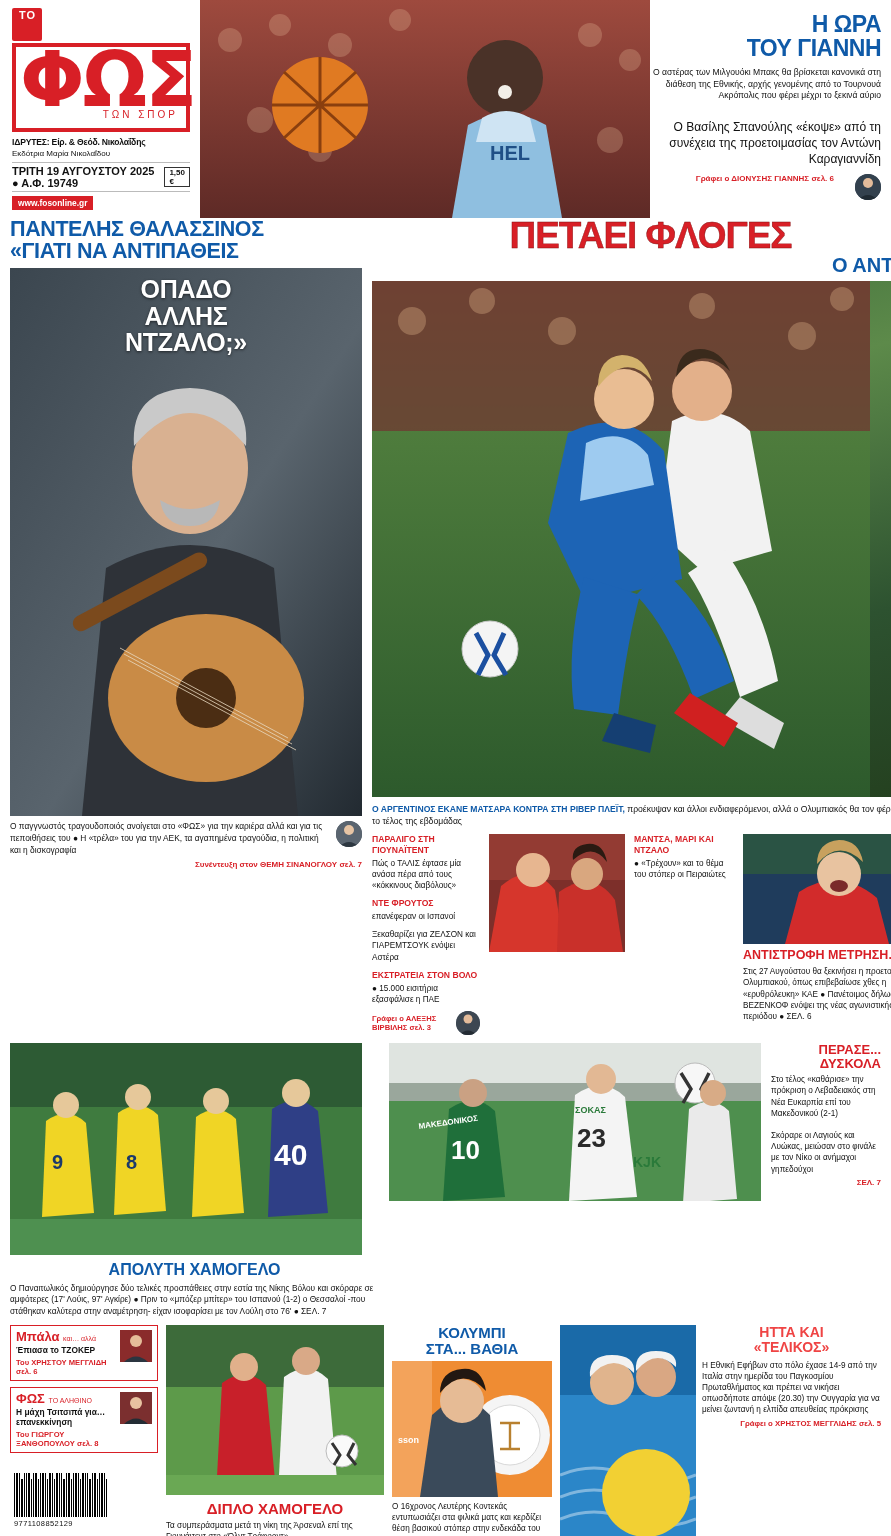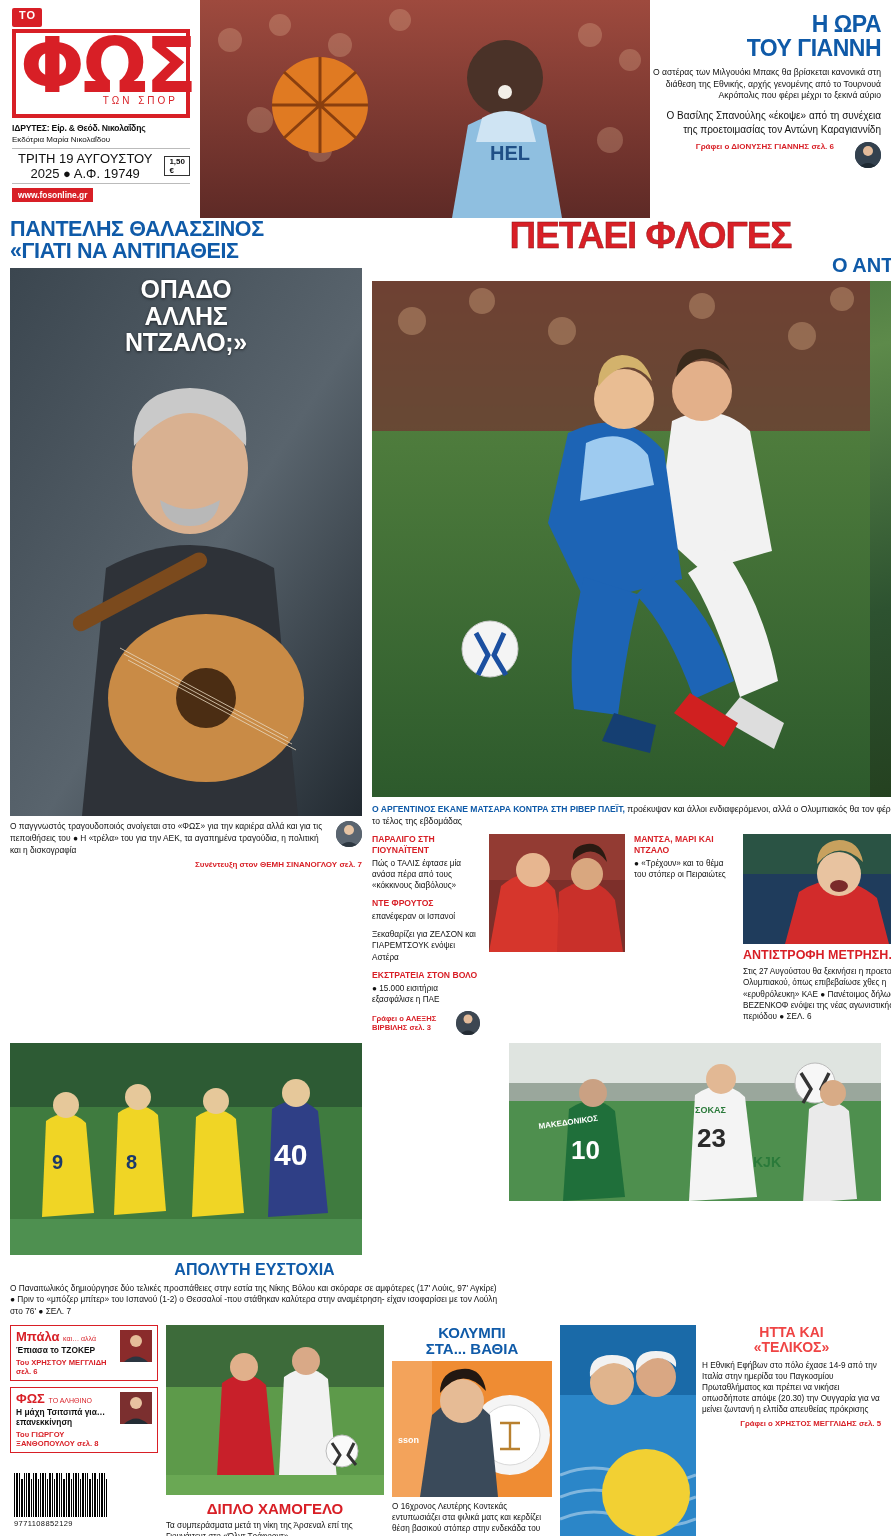--- a/index.html
+++ b/index.html
@@ -14,59 +14,59 @@
   .page { position: relative; width: 891px; height: 1536px; }
 
   
   .masthead { display: flex; height: 218px; border-bottom: 0; }
   .logo-box {
     width: 200px; padding: 8px 10px 4px 12px;
     display: flex; flex-direction: column;
   }
   .logo-to {
     display: inline-block; background: #d81f26; color: #fff;
-    font-weight: bold; font-size: 11px; padding: 1px 7px 6px 7px;
+    font-weight: bold; font-size: 11px; padding: 1px 7px 20px 7px;
     border-radius: 2px; letter-spacing: 1px; margin-bottom: 2px; width: 30px; text-align:center;
   }
   .logo-main {
     border: 4px solid #d81f26; padding: 2px 4px 0 4px;
     text-align: center; line-height: 0.82;
   }
   .logo-fos {
     font-family: "DejaVu Sans", sans-serif;
     font-size: 76px; font-weight: bold; color: #d81f26;
     letter-spacing: -2px;
   }
   .logo-sub { font-size: 10px; color: #d81f26; letter-spacing: 3px; text-align: right; padding-right:4px; padding-bottom:8px;}
   .logo-founders { font-size: 8.6px; font-weight: bold; margin-top: 5px; letter-spacing: -0.2px;}
   .logo-editor { font-size: 8px; margin-top: 2px; }
   .logo-line {
     display: flex; align-items: center; gap: 6px; margin-top: 4px;
     border-top: 1px solid #bbb; border-bottom: 1px solid #bbb; padding: 2px 0;
   }
-  .logo-date { font-size: 13px; font-weight: normal; text-align: center; }
+  .logo-date { font-size: 11px; font-weight: bold; }
   .logo-price {
     border: 1px solid #333; font-size: 8px; padding: 0 4px; font-weight: bold;
   }
   .logo-url {
     background: #d81f26; color: #fff; font-size: 8.4px; font-weight: bold;
     padding: 2px 6px; margin-top: 4px; display: inline-block; width: fit-content;
   }
 
   .masthead-photo {
     width: 450px; height: 218px; position: relative; overflow: hidden;
     background: linear-gradient(150deg,#8d3a3a 0%, #b54c40 35%, #6a2b2b 100%);
   }
   .masthead-right { flex: 1; padding: 12px 10px 6px 0; }
   .mh-title {
     color: #0f5aa8; font-size: 23px; font-weight: bold; text-align: right;
     line-height: 1.05; letter-spacing: -0.5px;
   }
   .mh-body { font-size: 8.6px; line-height: 1.35; text-align: right; margin-top: 7px; color:#111;}
-  .mh-body2 { font-size: 10px; line-height: 1.35; text-align: right; margin-top: 7px; }
+  .mh-body2 { font-size: 12px; line-height: 1.35; text-align: right; margin-top: 17px; }
   .mh-byline {
     display: flex; align-items: flex-start; justify-content: flex-end; gap: 21px; margin-top: 6px;
   }
   .mh-byline-text { color: #d81f26; font-size: 8px; font-weight: bold; text-align: right; line-height:1.2;}
   .avatar { width: 26px; height: 26px; border-radius: 50%; background: #3b4a5a; flex: none; overflow:hidden;}
   .avatar.b { background:#4a5560; }
 
   
   .row2 { display: flex; padding: 0 10px; gap: 10px; }
   .col-left { width: 352px; }
@@ -403,21 +403,21 @@
               <circle cx="206" cy="58" r="13"></circle>
           </g>
           <path d="M262 66 q26 -18 46 2 l10 102 -60 4z" fill="#2f3f86"></path>
           <circle cx="286" cy="50" r="14" fill="#e6c89a"></circle>
           <text x="264" y="122" font-family="Liberation Sans" font-size="30" font-weight="bold" fill="#ffffff">40</text>
           <text x="42" y="126" font-family="Liberation Sans" font-size="20" font-weight="bold" fill="#1b3a6b">9</text>
           <text x="116" y="126" font-family="Liberation Sans" font-size="20" font-weight="bold" fill="#1b3a6b">8</text>
           <rect x="0" y="176" width="352" height="36" fill="#4e9050"></rect>
         </svg>
       </div>
-      <div class="pana-h">ΑΠΟΛΥΤΗ ΕΥΣΤΟΧΙΑ</div>
+      <div class="pana-h">ΑΠΟΛΥΤΗ ΧΑΜΟΓΕΛΟ</div>
       <div class="pana-p">Ο Παναιτωλικός δημιούργησε δύο τελικές προσπάθειες στην εστία της Νίκης Βόλου και σκόραρε σε αμφότερες (17' Λούις, 97' Αγκίρε) ● Πριν το «μπόζερ μπίτερ» του Ισπανού (1-2) ο Θεσσαλοί -που στάθηκαν καλύτερα στην αναμέτρηση- είχαν ισοφαρίσει με τον Λούλη στο 76' ● ΣΕΛ. 7</div>
     </div>
 
     <div style="display:flex;gap:10px;">
       <div>
         <div class="mac-photo">
           <svg width="372" height="158" viewBox="0 0 372 158">
             <rect width="372" height="158" fill="#4e8f4e"></rect>
             <rect y="0" width="372" height="54" fill="#dfe4e0"></rect>
             <rect y="40" width="372" height="18" fill="#9aa79c"></rect>
@@ -430,20 +430,28 @@
             <text x="188" y="104" font-family="Liberation Sans" font-size="26" font-weight="bold" fill="#2a2a2a">23</text>
             <text x="186" y="70" font-family="Liberation Sans" font-size="9" font-weight="bold" fill="#2a7a3a">ΣΟΚΑΣ</text>
             <text x="244" y="124" font-family="Liberation Sans" font-size="14" font-weight="bold" fill="#2a7a3a">KJK</text>
             <circle cx="306" cy="40" r="20" fill="#f7f7f7" stroke="#bbb"></circle>
             <path d="M292 30 l10 16 -8 14 M320 30 l-8 16 10 14" stroke="#333" stroke-width="3.4" fill="none"></path>
             <path d="M300 66 q22 -16 40 2 l8 88 -54 4z" fill="#eaeaea"></path>
             <circle cx="324" cy="50" r="13" fill="#d8ab86"></circle>
           </svg>
         </div>
       </div>
+      <div class="perase">
+        <div class="perase-h">ΠΕΡΑΣΕ...</div>
+        <div class="perase-h">ΔΥΣΚΟΛΑ</div>
+        <div class="perase-p" style="white-space:pre-line">Στο τέλος «καθάρισε» την πρόκριση ο Λεβαδειακός στη Νέα Ευκαρπία επί του Μακεδονικού (2-1)
+
+Σκόραρε οι Λαγιούς και Λυώκας, μειώσαν στο φινάλε με τον Νίκο οι ανήμαχοι γηπεδούχοι</div>
+        <div class="perase-sel">ΣΕΛ. 7</div>
+      </div>
     </div>
   </div>
 
   <div class="row4">
 
     <div class="opin-col">
       <div class="opin-box">
         <div class="txtc">
           <div class="opin-brand">
             <span>Μπάλα</span>

